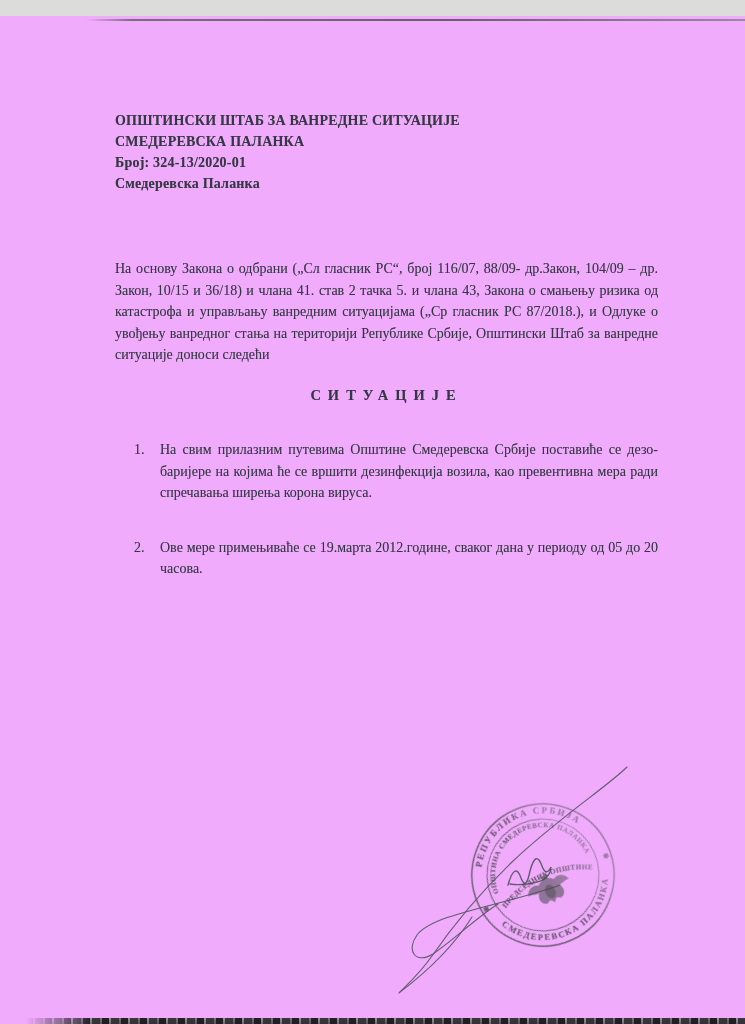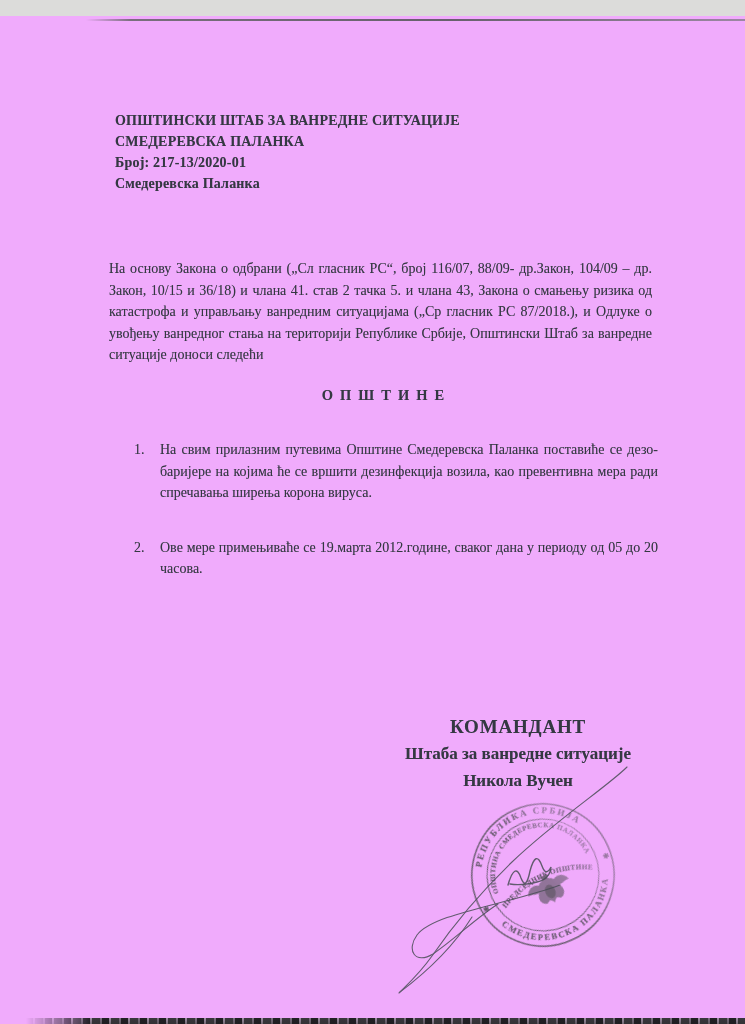--- a/index.html
+++ b/index.html
@@ -15,21 +15,21 @@
     position:absolute;top:3px;left:86px;right:0;height:2px;
     background:linear-gradient(90deg,rgba(110,110,112,0),rgba(100,100,102,.85) 45px,rgba(88,88,92,.9) 55%,rgba(120,120,124,.7));
   }
 
   .letterhead{
     position:absolute;left:115px;top:94px;
     font-weight:bold;font-size:14px;line-height:21px;letter-spacing:.2px;
   }
 
   .preamble{
-    position:absolute;left:109px;top:242px;width:543px;
+    position:absolute;left:115px;top:242px;width:543px;
     font-size:14px;line-height:21.5px;text-align:justify;
   }
 
   .conclusion-heading{
     position:absolute;left:115px;top:371px;width:543px;
     text-align:center;font-weight:bold;font-size:14.5px;letter-spacing:7px;
   }
 
   .items{position:absolute;left:134px;top:423px;width:524px;font-size:14px;line-height:21.5px;}
   .item{display:flex;}
@@ -65,44 +65,39 @@
 </head>
 <body>
 
 <div class="page soft">
 
   <div class="scan-top-line"></div>
 
   <div class="letterhead">
     <div>ОПШТИНСКИ ШТАБ ЗА ВАНРЕДНЕ СИТУАЦИЈЕ</div>
     <div>СМЕДЕРЕВСКА ПАЛАНКА</div>
-    <div>Број: 217-13/2020-01</div>
+    <div>Број: 324-13/2020-01</div>
     <div>Смедеревска Паланка</div>
   </div>
 
   <div class="preamble">На основу Закона о одбрани („Сл гласник РС“, број 116/07, 88/09- др.Закон, 104/09 – др. Закон, 10/15 и 36/18) и члана 41. став 2 тачка 5. и члана 43, Закона о смањењу ризика од катастрофа и управљању ванредним ситуацијама („Ср гласник РС 87/2018.), и Одлуке о увођењу ванредног стања на територији Републике Србије, Општински Штаб за ванредне ситуације доноси следећи</div>
 
-  <div class="conclusion-heading">ОПШТИНЕ</div>
+  <div class="conclusion-heading">СИТУАЦИЈЕ</div>
 
   <div class="items">
     <div class="item">
       <span class="item-num">1.</span>
-      <span class="item-text">На свим прилазним путевима Општине Смедеревска Паланка поставиће се дезо-баријере на којима ће се вршити дезинфекција возила, као превентивна мера ради спречавања ширења корона вируса.</span>
+      <span class="item-text">На свим прилазним путевима Општине Смедеревска Србије поставиће се дезо-баријере на којима ће се вршити дезинфекција возила, као превентивна мера ради спречавања ширења корона вируса.</span>
     </div>
     <div class="item">
       <span class="item-num">2.</span>
       <span class="item-text">Ове мере примењиваће се 19.марта 2012.године, сваког дана у периоду од 05 до 20 часова.</span>
     </div>
   </div>
 
-  <div class="sig-block">
-    <div class="sig-title">КОМАНДАНТ</div>
-    <div class="sig-line">Штаба за ванредне ситуације</div>
-    <div class="sig-line">Никола Вучен</div>
-  </div>
 
   <div class="stamp">
     <svg viewBox="0 0 170 170" width="170" height="170">
       <defs>
         <path id="arcTopOuter" d="M 23,85 A 62,62 0 0,1 147,85"></path>
         <path id="arcBottomOuter" d="M 20,85 A 65,65 0 0,0 150,85"></path>
         <path id="arcInnerTop" d="M 37,85 A 48,48 0 0,1 133,85"></path>
         <path id="arcMiddle" d="M 36,101 Q 85,74 134,101"></path>
       </defs>
       <circle cx="85" cy="85" r="71" fill="none" stroke="#4b4b50" stroke-width="1.4"></circle>

